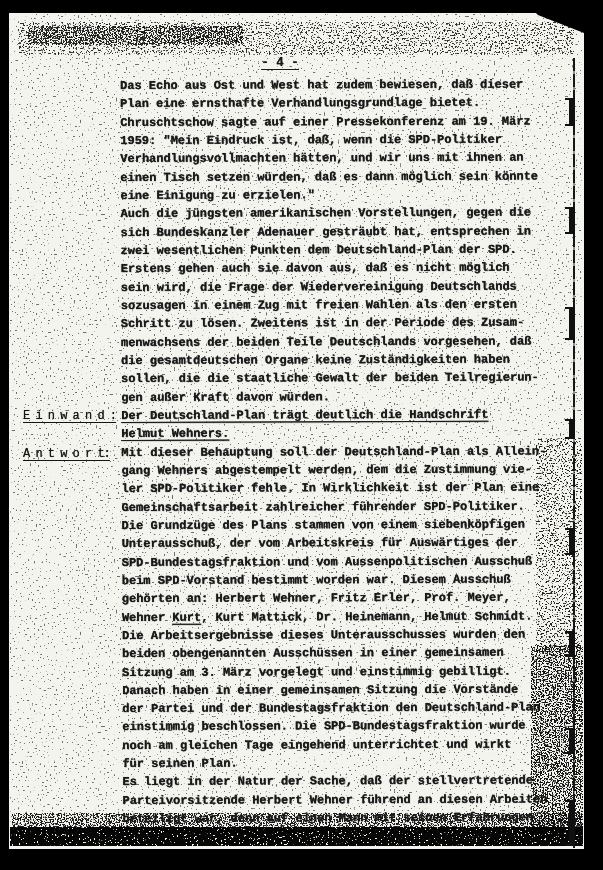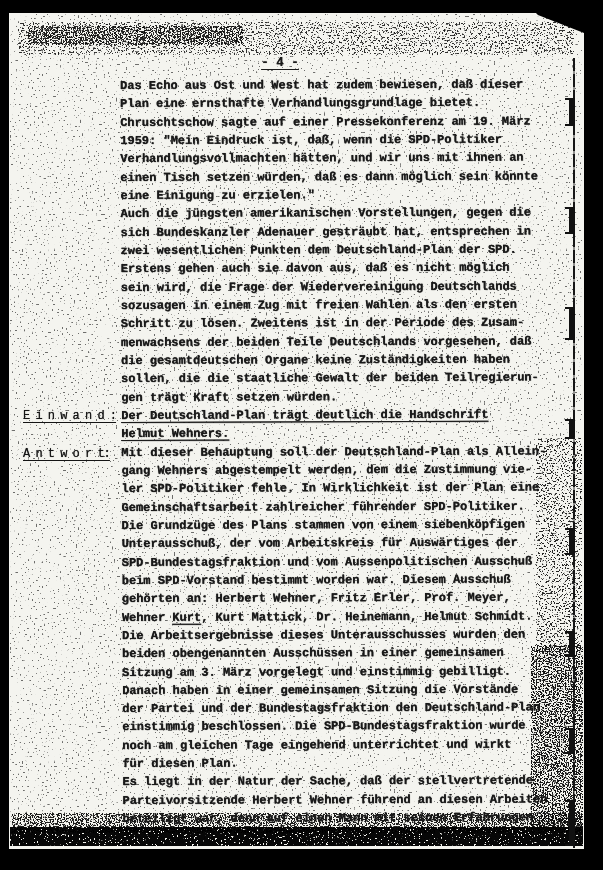--- a/index.html
+++ b/index.html
@@ -130,21 +130,21 @@
         <div class="tline"><span>Auch die jüngsten amerikanischen Vorstellungen, gegen die</span></div>
         <div class="tline"><span>sich Bundeskanzler Adenauer gesträubt hat, entsprechen in</span></div>
         <div class="tline"><span>zwei wesentlichen Punkten dem Deutschland-Plan der SPD.</span></div>
         <div class="tline"><span>Erstens gehen auch sie davon aus, daß es nicht möglich</span></div>
         <div class="tline"><span>sein wird, die Frage der Wiedervereinigung Deutschlands</span></div>
         <div class="tline"><span>sozusagen in einem Zug mit freien Wahlen als den ersten</span></div>
         <div class="tline"><span>Schritt zu lösen. Zweitens ist in der Periode des Zusam-</span></div>
         <div class="tline"><span>menwachsens der beiden Teile Deutschlands vorgesehen, daß</span></div>
         <div class="tline"><span>die gesamtdeutschen Organe keine Zuständigkeiten haben</span></div>
         <div class="tline"><span>sollen, die die staatliche Gewalt der beiden Teilregierun-</span></div>
-        <div class="tline"><span>gen trägt Kraft setzen würden.</span></div>
+        <div class="tline"><span>gen außer Kraft davon würden.</span></div>
       </div>
     <div>
         <div class="tline"><span class="u">Der Deutschland-Plan trägt deutlich die Handschrift</span></div>
         <div class="tline"><span class="u">Helmut Wehners.</span></div>
       </div>
     <div>
         <div class="tline"><span>Mit dieser Behauptung soll der Deutschland-Plan als Allein-</span></div>
         <div class="tline"><span>gang Wehners abgestempelt werden, dem die Zustimmung vie-</span></div>
         <div class="tline"><span>ler SPD-Politiker fehle. In Wirklichkeit ist der Plan eine</span></div>
         <div class="tline"><span>Gemeinschaftsarbeit zahlreicher führender SPD-Politiker.</span></div>
@@ -154,21 +154,21 @@
         <div class="tline"><span>beim SPD-Vorstand bestimmt worden war. Diesem Ausschuß</span></div>
         <div class="tline"><span>gehörten an: Herbert Wehner, Fritz Erler, Prof. Meyer,</span></div>
         <div class="tline"><span>Wehner </span><span class="u">Kurt</span><span>, Kurt Mattick, Dr. Heinemann, Helmut Schmidt.</span></div>
         <div class="tline"><span>Die Arbeitsergebnisse dieses Unterausschusses wurden den</span></div>
         <div class="tline"><span>beiden obengenannten Ausschüssen in einer gemeinsamen</span></div>
         <div class="tline"><span>Sitzung am 3. März vorgelegt und einstimmig gebilligt.</span></div>
         <div class="tline"><span>Danach haben in einer gemeinsamen Sitzung die Vorstände</span></div>
         <div class="tline"><span>der Partei und der Bundestagsfraktion den Deutschland-Plan</span></div>
         <div class="tline"><span>einstimmig beschlossen. Die SPD-Bundestagsfraktion wurde</span></div>
         <div class="tline"><span>noch am gleichen Tage eingehend unterrichtet und wirkt</span></div>
-        <div class="tline"><span>für diesen Plan.</span></div>
+        <div class="tline"><span>für seinen Plan.</span></div>
         <div class="tline"><span>Es liegt in der Natur der Sache, daß der stellvertretende</span></div>
         <div class="tline"><span>Parteivorsitzende Herbert Wehner führend an diesen Arbeiten</span></div>
         <div class="tline"><span>beteiligt war, denn auf einen Mann mit seinen Erfahrungen</span></div>
       </div>
   </div>
 
   <div class="mlabel einwand">E i n w a n d :</div>
   <div class="mlabel antwort">A n t w o r t:</div>
 
   <div class="edgeline"></div>

